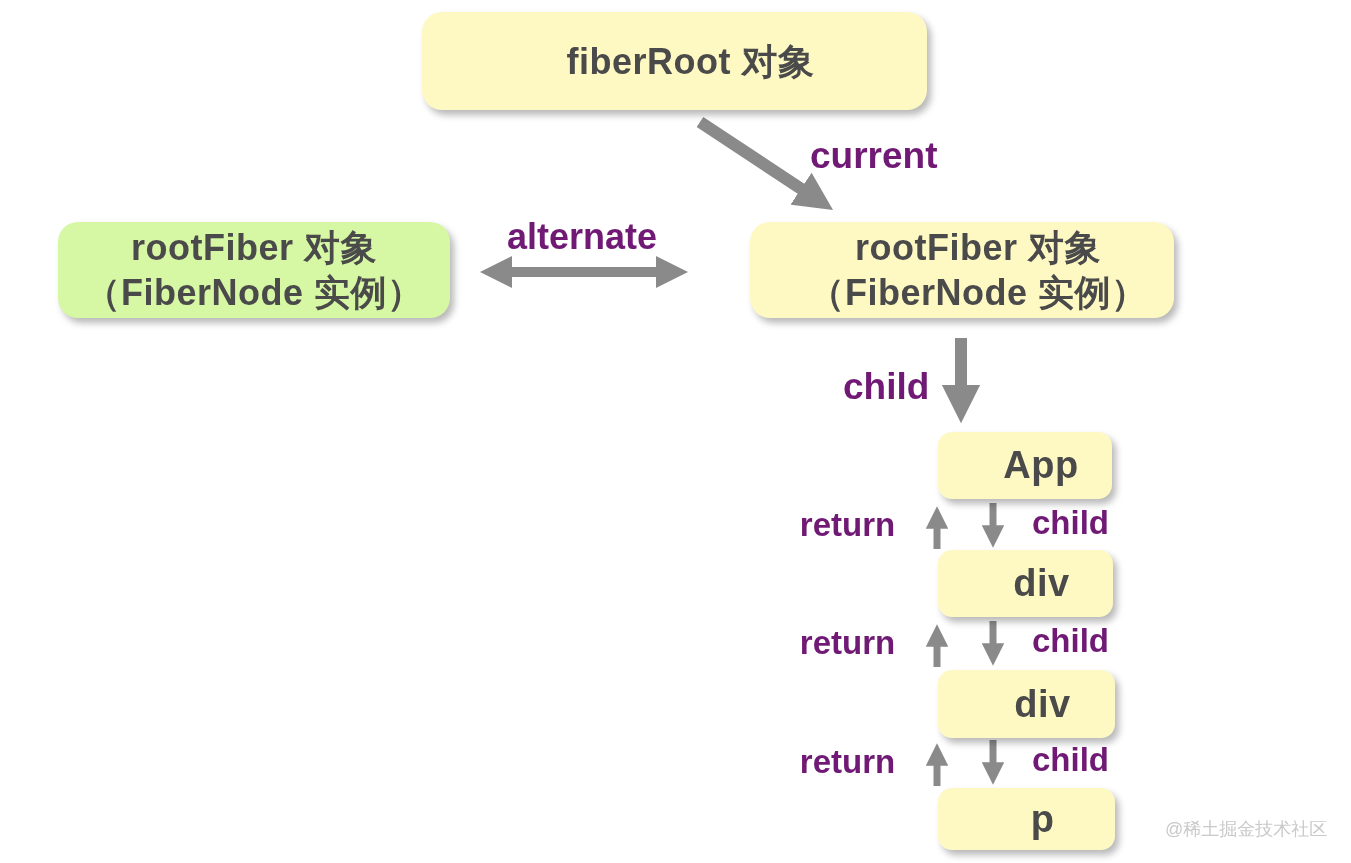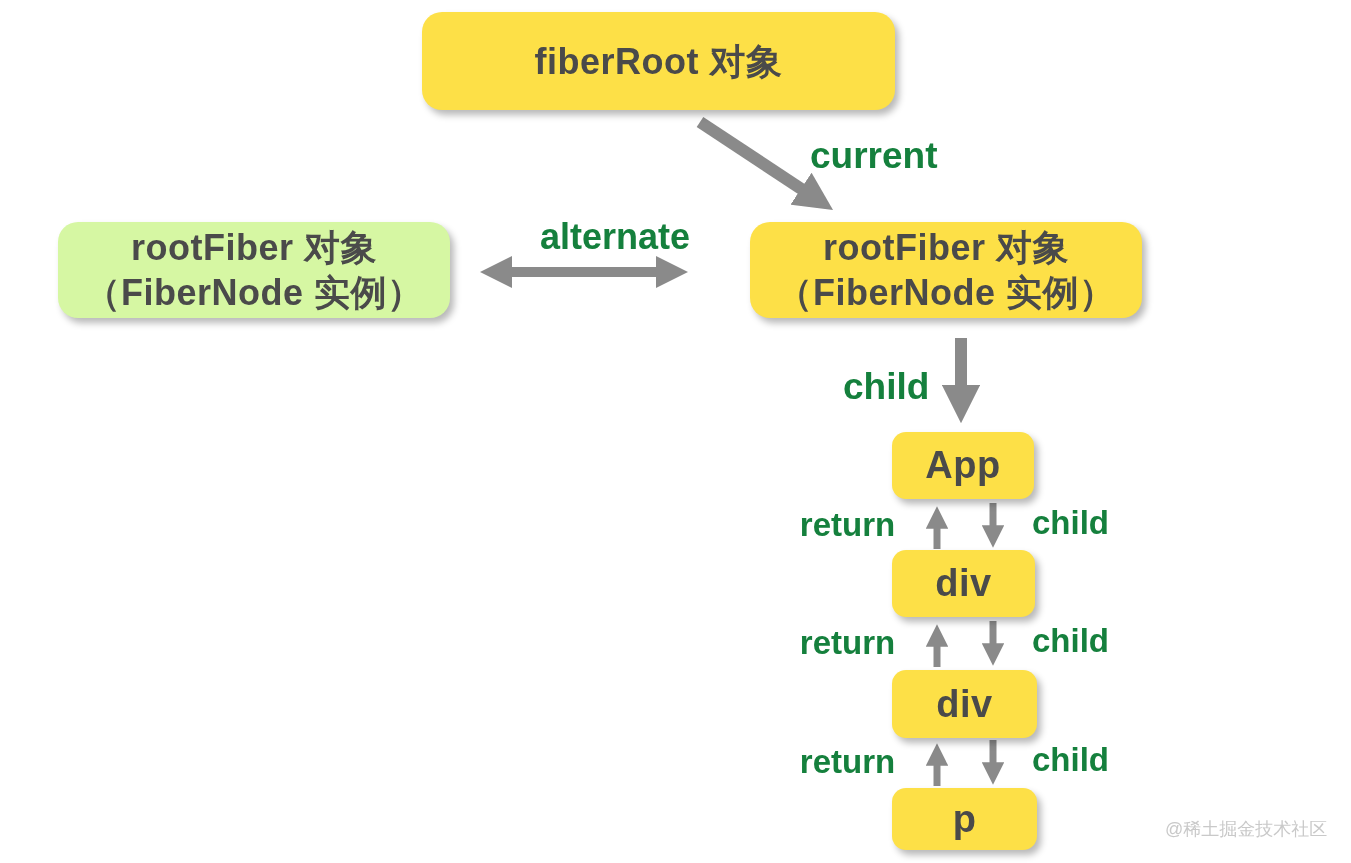--- a/index.html
+++ b/index.html
@@ -31,35 +31,36 @@
     justify-content: center;
     border-radius: 20px;
     box-shadow: 4px 5px 7px rgba(0,0,0,0.28);
     color: #4a4a4a;
     font-weight: 700;
     text-align: center;
     line-height: 45px;
     font-size: 36px;
     letter-spacing: 0.5px;
   }
-  .node.orange { background: #fde047; }
+  .node.orange { background: #fef9c3; padding-left: 32px; }
   .node.green  { background: #D6F7A3; }
   .node.small {
     border-radius: 14px;
     font-size: 38px;
     line-height: normal;
+    margin-left: 46px;
   }
   .edge-label {
     position: absolute;
-    color: #15803d;
+    color: #701a75;
     font-weight: 700;
     white-space: nowrap;
   }
   .lbl-current      { left: 810px; top: 135px; width: 150px; font-size: 37px; }
-  .lbl-alternate    { left: 515px; top: 216px; width: 200px; font-size: 36px; text-align: center; }
+  .lbl-alternate    { left: 482px; top: 216px; width: 200px; font-size: 36px; text-align: center; }
   .lbl-child-root   { left: 843px; top: 366px; font-size: 37px; }
   .lbl-return       { width: 145px; left: 775px; text-align: center; font-size: 33px; }
   .lbl-child-row    { left: 1032px; font-size: 33px; }
   .row1 { top: 506px; }
   .row2 { top: 624px; }
   .row3 { top: 743px; }
   .rowc1 { top: 504px; }
   .rowc2 { top: 622px; }
   .rowc3 { top: 741px; }
   .watermark {

